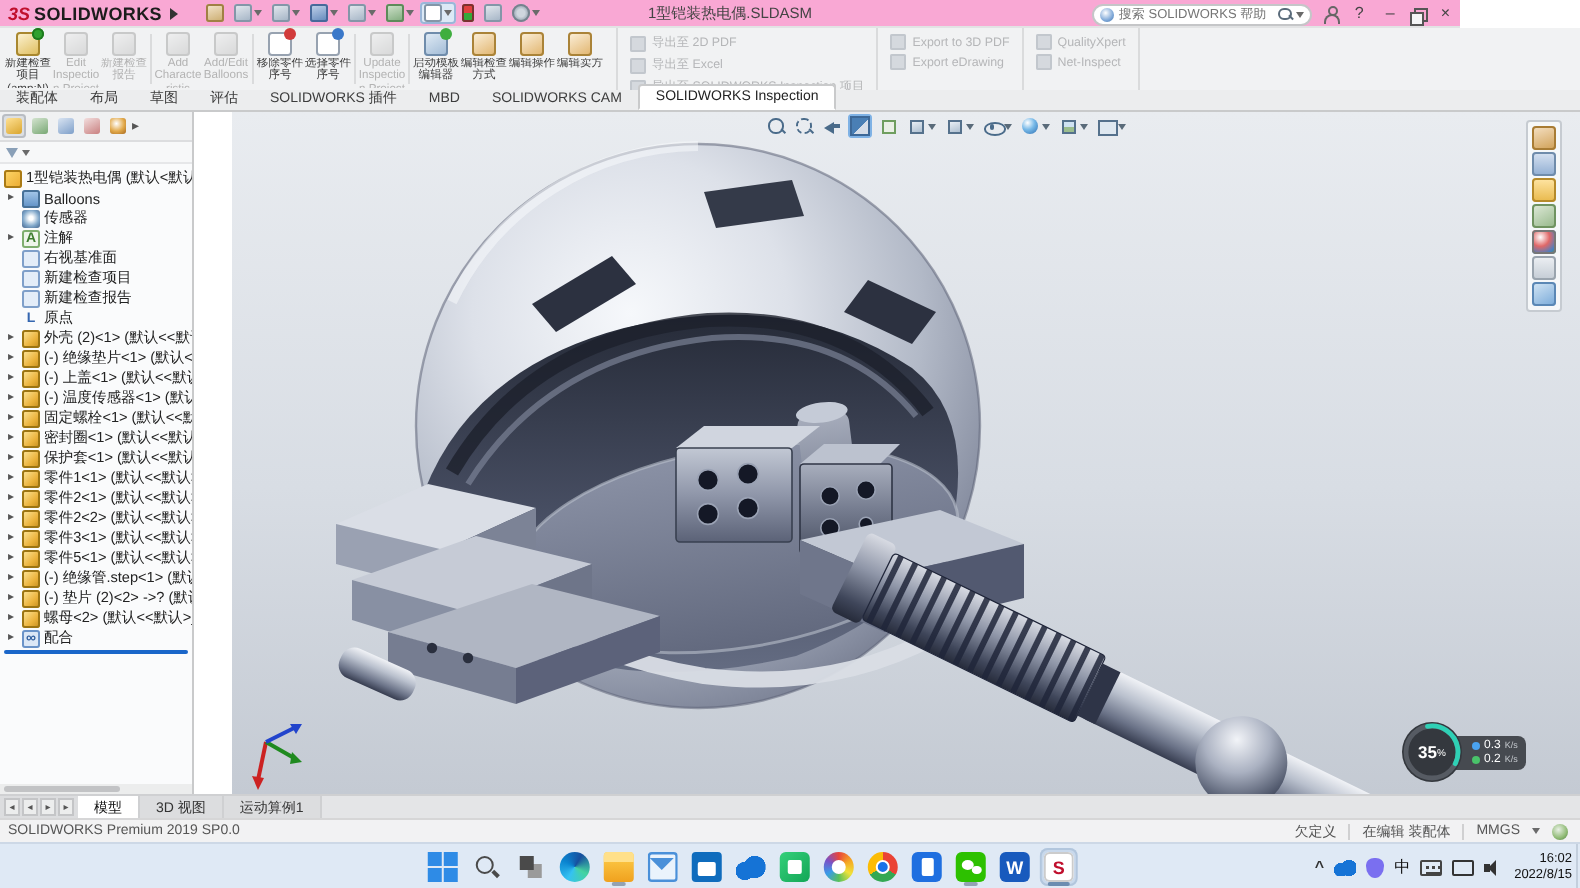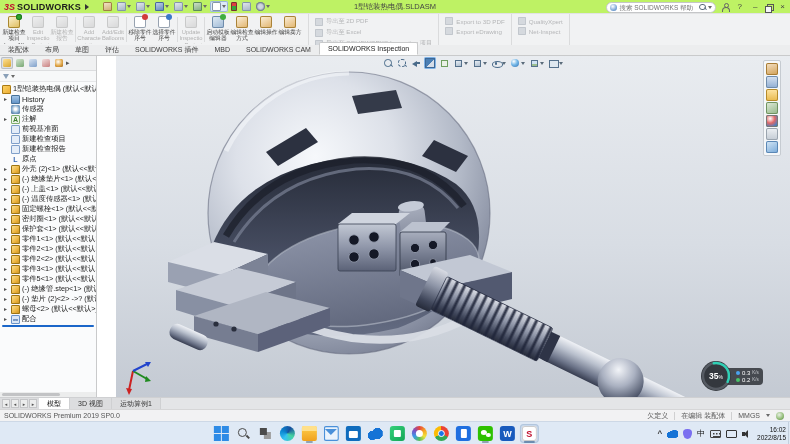--- a/index.html
+++ b/index.html
@@ -1,18 +1,18 @@
 <!DOCTYPE html>
 <html><head>
 <meta charset="utf-8">
 <style>
 *{margin:0;padding:0;box-sizing:border-box;font-family:"Liberation Sans","DejaVu Sans",sans-serif}
 html,body{width:790px;height:444px;overflow:hidden;background:#fff;position:relative}
 
-.titlebar{position:absolute;top:0;left:0;width:790px;height:14px;background:#bef264;border-bottom:1px solid #e2e3e4;display:flex;align-items:center}
+.titlebar{position:absolute;top:0;left:0;width:730px;height:14px;background:#f9a8d4;border-bottom:1px solid #e2e3e4;display:flex;align-items:center}
 .logo{display:flex;align-items:center;gap:2px;padding-left:4px}
 .logo-mark{font-weight:bold;font-size:9px;color:#c00f2d;font-style:italic}
 .logo-text{font-weight:bold;font-size:9px;color:#1c1c1c;letter-spacing:.2px}
 .menu-arrow{width:0;height:0;border-left:4px solid #333;border-top:3px solid transparent;border-bottom:3px solid transparent;margin-left:4px}
 .qa{display:flex;align-items:center;gap:1px;margin-left:12px}
 .qa-btn{display:flex;align-items:center;gap:1px;padding:1px 2px;border-radius:2px}
 .qa-btn.pressed{background:#dce9f6;box-shadow:inset 0 0 0 1px #9ab6d8}
 .qa-ic{width:9px;height:9px;display:inline-block;border-radius:1.5px;background:linear-gradient(160deg,#e9edf2,#9fb0c2);box-shadow:inset 0 0 0 1px #8496a8}
 .qa-home{background:linear-gradient(160deg,#f6e9d2,#c9a96a);box-shadow:inset 0 0 0 1px #a08044}
 .qa-save{background:linear-gradient(160deg,#c8d8ee,#5d83b8);box-shadow:inset 0 0 0 1px #47699a}
@@ -392,36 +392,36 @@
       <span class="caret"></span>
     </div>
     <div class="tree" id="tree">
         <div class="trow">
           <span class="ti ti-assembly"></span>
           <span class="tlabel">1型铠装热电偶 (默认&lt;默认_显示状态-1&gt;</span>
         </div>
         <div class="trow">
           <span class="ind">▸</span>
           <span class="ti ti-history-folder"></span>
-          <span class="tlabel">History</span>
+          <span class="tlabel">Balloons</span>
         </div>
         <div class="trow">
           <span class="ind"></span>
           <span class="ti ti-sensors"></span>
           <span class="tlabel">传感器</span>
         </div>
         <div class="trow">
           <span class="ind">▸</span>
           <span class="ti ti-annotations">A</span>
           <span class="tlabel">注解</span>
         </div>
         <div class="trow">
           <span class="ind"></span>
           <span class="ti ti-plane"></span>
-          <span class="tlabel">前视基准面</span>
+          <span class="tlabel">右视基准面</span>
         </div>
         <div class="trow">
           <span class="ind"></span>
           <span class="ti ti-plane"></span>
           <span class="tlabel">新建检查项目</span>
         </div>
         <div class="trow">
           <span class="ind"></span>
           <span class="ti ti-plane"></span>
           <span class="tlabel">新建检查报告</span>

